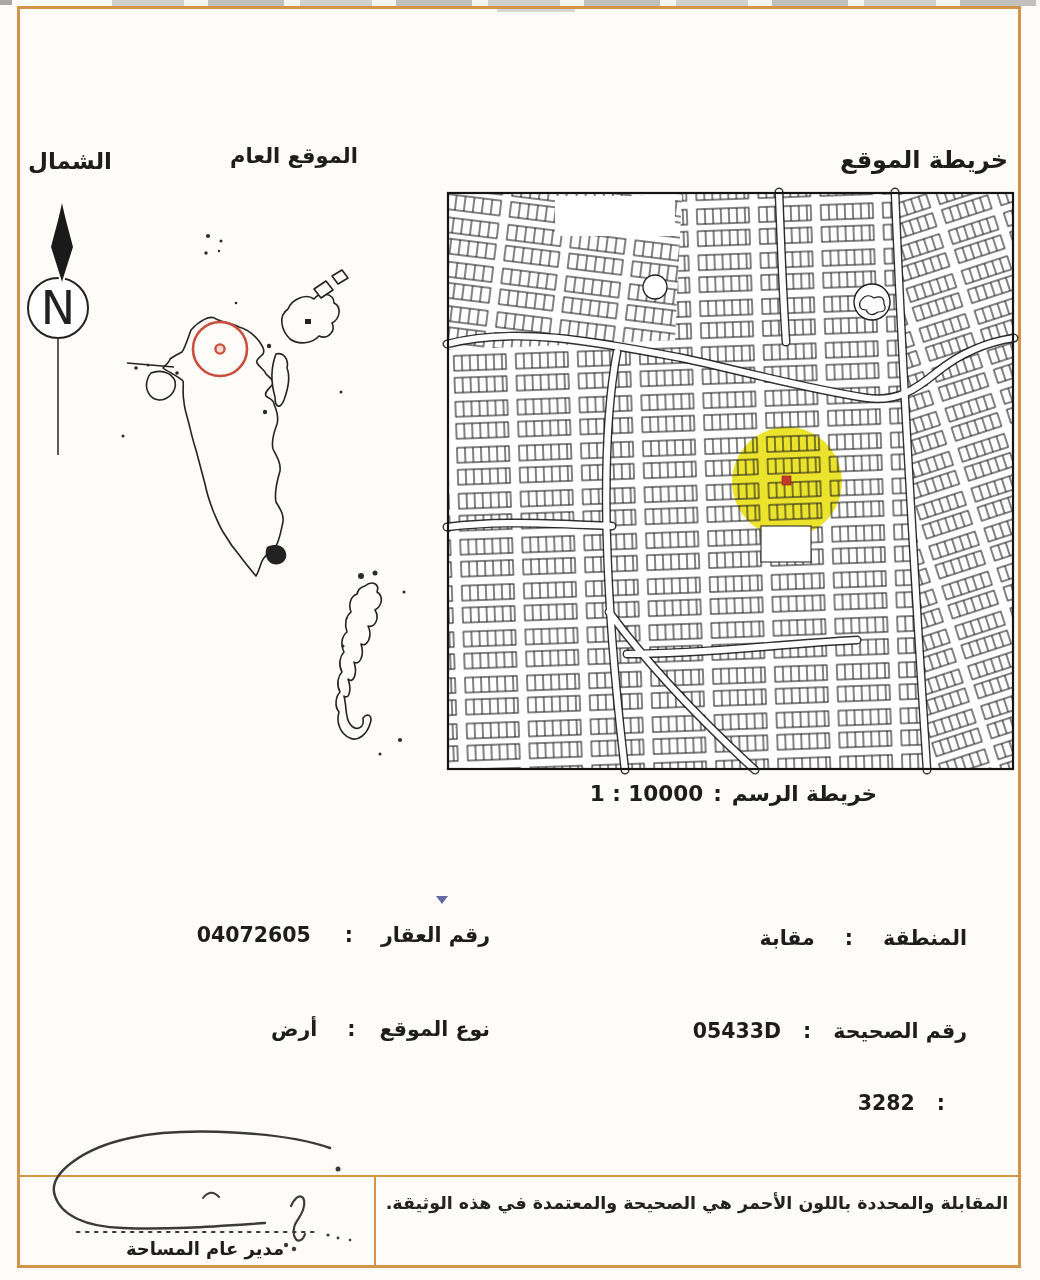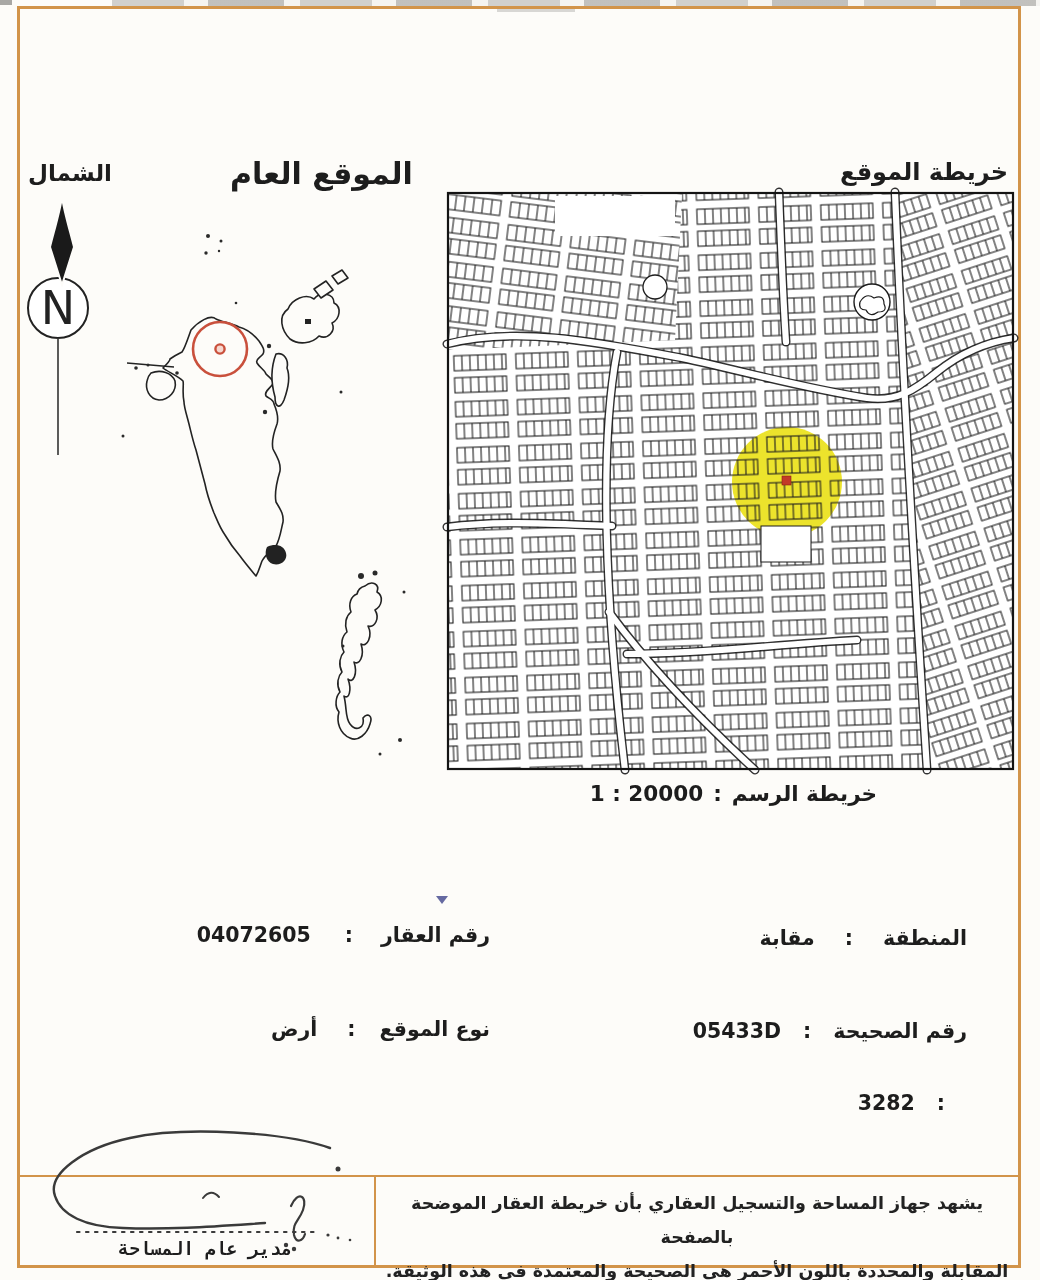--- a/index.html
+++ b/index.html
@@ -18,23 +18,23 @@
   .frame{
     position:absolute;left:17px;top:6px;width:1004px;height:1262px;
     border:3px solid var(--page-border);box-sizing:border-box;
   }
   .scan-strip{
     position:absolute;left:112px;top:0;width:928px;height:6px;
     background:repeating-linear-gradient(90deg,#c6c5c2 0 72px,#f3f2ef 72px 96px,#b3b2af 96px 172px,#f3f2ef 172px 188px);
     opacity:.8;
   }
   .scan-bit{position:absolute;background:#a9a8a5;}
-  .ttl{position:absolute;font-weight:bold;white-space:nowrap;letter-spacing:.5px;margin-top:12px;}
+  .ttl{position:absolute;font-weight:bold;white-space:nowrap;letter-spacing:.5px;}
   .ttl-north{left:28px;top:148px;font-size:23px;}
-  .ttl-general{left:230px;top:144px;font-size:30px;}
+  .ttl-general{left:230px;top:144px;font-size:21px;}
   .ttl-map{right:32px;top:146px;font-size:24px;}
   .scale-row{
     position:absolute;right:163px;top:781px;direction:rtl;
     display:flex;align-items:baseline;gap:10px;
     font-size:21.5px;font-weight:bold;
   }
   .field-row{
     position:absolute;direction:rtl;display:flex;align-items:baseline;
     font-size:20.5px;font-weight:bold;white-space:nowrap;
   }
@@ -57,21 +57,21 @@
     position:absolute;left:374px;top:1175px;height:93px;width:0;
     border-left:2.5px solid var(--page-border);
   }
   .cert-text{
     position:absolute;left:382px;top:1186px;width:630px;
     direction:rtl;text-align:center;
     font-size:17.5px;font-weight:bold;line-height:1.95;color:#222;
   }
   .sig-label{
     position:absolute;left:105px;top:1238px;width:200px;text-align:center;
-    font-size:18px;font-weight:bold;direction:rtl;font-family:Liberation Mono, monospace;
+    font-size:18px;font-weight:bold;direction:rtl;
   }
   .artifact-triangle{
     position:absolute;left:436px;top:896px;width:0;height:0;
     border-left:6px solid transparent;border-right:6px solid transparent;
     border-top:8px solid #4a4f92;opacity:.85;
   }
   svg{position:absolute;overflow:visible;}
   .svg-citymap{left:447px;top:192px;}
   .svg-bahrain{left:118px;top:226px;}
   .svg-compass{left:22px;top:183px;}
@@ -237,21 +237,21 @@
     </g>
 
     <rect x="335" y="284" width="9" height="9" style="fill:#c33b28;" stroke="#8a1f12" stroke-width="0.6"></rect>
 
     <rect x="1" y="1" width="565" height="576" fill="none" stroke="#141414" stroke-width="2.2"></rect>
   </svg>
 
   <div class="scale-row">
     <span>خريطة الرسم</span>
     <span>:</span>
-    <span class="num">1 : 20000</span>
+    <span class="num">1 : 10000</span>
   </div>
 
   <div class="artifact-triangle"></div>
 
   <div class="field-row fr-region">
     <span class="lbl">المنطقة</span>
     <span class="col">:</span>
     <span>مقابة</span>
   </div>
   <div class="field-row fr-mapno">
@@ -272,21 +272,20 @@
   <div class="field-row fr-proptype">
     <span class="lbl">نوع الموقع</span>
     <span class="col">:</span>
     <span>أرض</span>
   </div>
 
   <div class="bottom-line"></div>
   <div class="bottom-divider"></div>
 
   <div class="cert-text">
-    <div>يشهد جهاز المساحة والتسجيل العقاري بأن خريطة العقار الموضحة بالصفحة</div>
     <div>المقابلة والمحددة باللون الأحمر هي الصحيحة والمعتمدة في هذه الوثيقة.</div>
   </div>
 
   <svg class="svg-signature" width="330" height="140" viewBox="0 0 330 140">
     <g fill="none" stroke="#3a3a3a" stroke-linecap="round">
       <path d="M295,20 C250,4 150,-2 95,10 C48,20 12,46 20,68 C26,87 50,99 88,100 C135,102 185,98 230,95" stroke-width="2.4"></path>
       <path d="M168,70 q8,-10 16,-1" stroke-width="2"></path>
       <path d="M256,78 c7,-16 17,-10 12,4 c-4,11 -11,13 -9,25 c2,9 9,6 11,-1" stroke-width="2.2"></path>
       <path d="M42,104 H285" stroke-width="2.2" stroke-dasharray="2.5,6.5"></path>
     </g>

